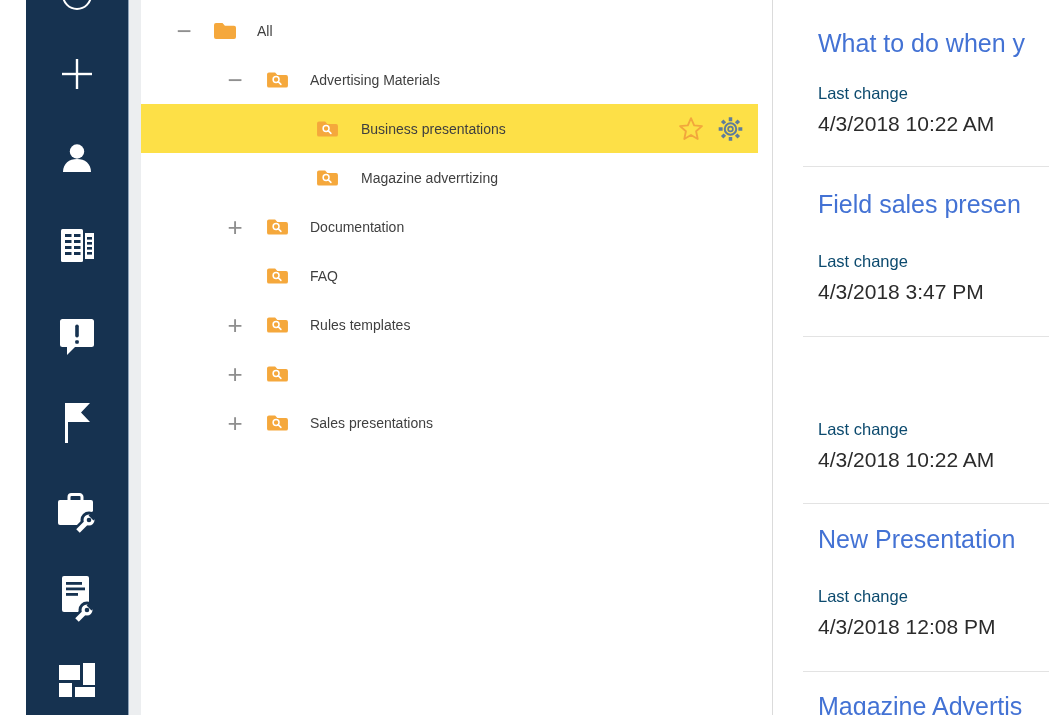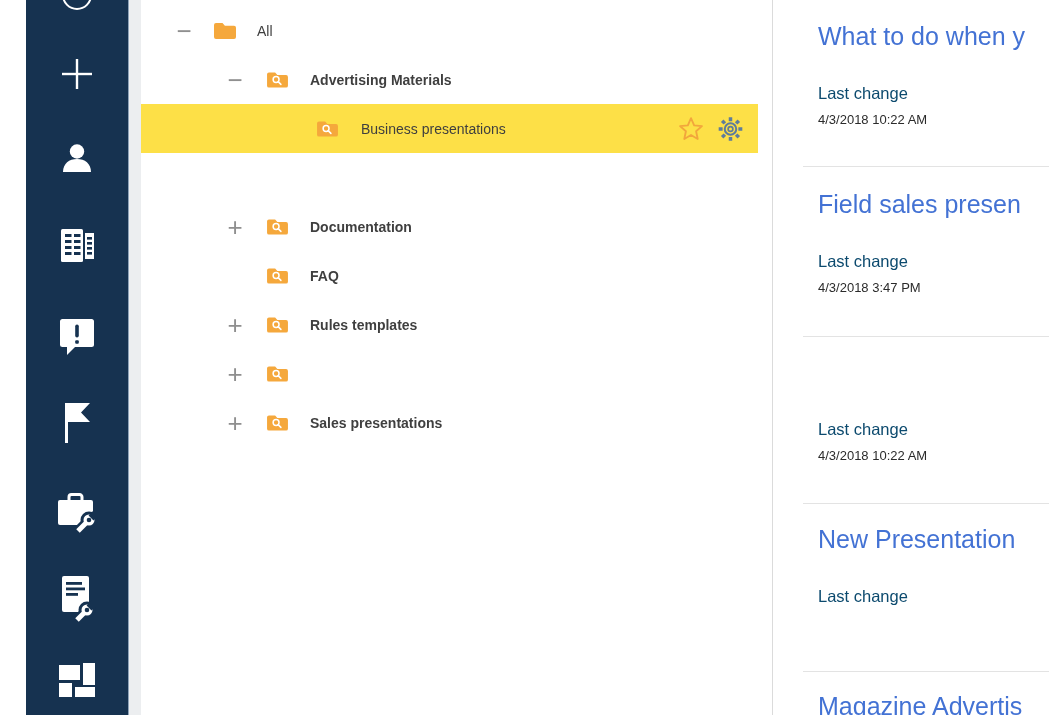--- a/index.html
+++ b/index.html
@@ -34,39 +34,39 @@
     position:absolute; top:50%; transform:translateY(-50%);
     width:22px; text-align:center; font-size:26px; font-weight:400;
     color:#8F8F8F; cursor:pointer; line-height:22px;
   }
   .folder { position:absolute; top:50%; transform:translateY(-50%); }
   .tree-label {
     position:absolute; top:50%; transform:translateY(-50%);
     font-size:14px; color:#3F3F3F; white-space:nowrap;
   }
   .lvl0 .expander{ left:32px; }  .lvl0 .folder{ left:72px; }  .lvl0 .tree-label{ left:116px; }
-  .lvl1 .expander{ left:83px; }  .lvl1 .folder{ left:125px; } .lvl1 .tree-label{ left:169px;font-weight:bold; }
+  .lvl1 .expander{ left:83px; }  .lvl1 .folder{ left:125px; } .lvl1 .tree-label{ left:169px; }
                                  .lvl2 .folder{ left:175px; } .lvl2 .tree-label{ left:220px; }
   .row-action { position:absolute; top:50%; transform:translateY(-50%); cursor:pointer; }
   .star-action { left:537px; }
   .gear-action { left:576px; }
 
   
   .panel-divider {
     position:absolute; left:772px; top:0; width:2px; height:715px; background:#DBDBDB;
   }
 
   
   .articles { position:absolute; left:773px; top:0; width:276px; height:715px; background:#fff; }
   .article-title {
     position:absolute; left:45px; font-size:25px; color:#4372D4;
     white-space:nowrap; cursor:pointer;
   }
   .meta-label { position:absolute; left:45px; font-size:16.5px; color:#0c4a6e; white-space:nowrap; }
-  .meta-value { position:absolute; left:45px; font-size:13px; color:#2B2B2B; white-space:nowrap; }
+  .meta-value { position:absolute; left:45px; font-size:21px; color:#2B2B2B; white-space:nowrap; }
   .h-divider { position:absolute; left:30px; width:246px; height:1px; background:#E3E3E3; }
 </style>
 </head>
 <body>
 
 <div class="sidebar">
 
   <div class="avatar-ring"></div>
 
   <svg class="side-icon" style="top:58px" width="32" height="32" viewBox="0 0 32 32">
@@ -191,20 +191,28 @@
         <line x1="1.5" y1="12" x2="5" y2="12"></line>
           <line x1="19" y1="12" x2="22.5" y2="12"></line>
         <line x1="4.6" y1="4.6" x2="7" y2="7"></line>
           <line x1="17" y1="17" x2="19.4" y2="19.4"></line>
         <line x1="4.6" y1="19.4" x2="7" y2="17"></line>
           <line x1="17" y1="7" x2="19.4" y2="4.6"></line>
       </g>
     </svg>
   </div>
 
+  <div class="tree-row lvl2" style="top:153px">
+    <svg class="folder" width="23" height="19" viewBox="0 0 24 20">
+      <path d="M1,4 a2,2 0 0 1 2,-2 h6.5 l2.4,2.8 H21 a2,2 0 0 1 2,2 V16 a2,2 0 0 1 -2,2 H3 a2,2 0 0 1 -2,-2 z" fill="#F5A83C"></path>
+      <circle cx="10.5" cy="9.5" r="3.1" fill="none" stroke="#fff" stroke-width="1.6"></circle>
+      <line x1="12.7" y1="11.7" x2="15.6" y2="14.6" stroke="#fff" stroke-width="1.6" stroke-linecap="round"></line>
+    </svg>
+    <span class="tree-label">Magazine adverrtizing</span>
+  </div>
 
   <div class="tree-row lvl1" style="top:202px">
     <span class="expander">+</span>
     <svg class="folder" width="23" height="19" viewBox="0 0 24 20">
       <path d="M1,4 a2,2 0 0 1 2,-2 h6.5 l2.4,2.8 H21 a2,2 0 0 1 2,2 V16 a2,2 0 0 1 -2,2 H3 a2,2 0 0 1 -2,-2 z" fill="#F5A83C"></path>
       <circle cx="10.5" cy="9.5" r="3.1" fill="none" stroke="#fff" stroke-width="1.6"></circle>
       <line x1="12.7" y1="11.7" x2="15.6" y2="14.6" stroke="#fff" stroke-width="1.6" stroke-linecap="round"></line>
     </svg>
     <span class="tree-label">Documentation</span>
   </div>
@@ -245,32 +253,33 @@
       <line x1="12.7" y1="11.7" x2="15.6" y2="14.6" stroke="#fff" stroke-width="1.6" stroke-linecap="round"></line>
     </svg>
     <span class="tree-label">Sales presentations</span>
   </div>
 </div>
 
 <div class="panel-divider"></div>
 
 <div class="articles">
 
-  <div class="article-title" style="top:22px">What to do when y</div>
+  <div class="article-title" style="top:29px">What to do when y</div>
   <div class="meta-label" style="top:84px">Last change</div>
   <div class="meta-value" style="top:112px">4/3/2018 10:22 AM</div>
   <div class="h-divider" style="top:166px"></div>
 
   <div class="article-title" style="top:190px">Field sales presen</div>
   <div class="meta-label" style="top:252px">Last change</div>
   <div class="meta-value" style="top:280px">4/3/2018 3:47 PM</div>
   <div class="h-divider" style="top:336px"></div>
 
   <div class="meta-label" style="top:420px">Last change</div>
   <div class="meta-value" style="top:448px">4/3/2018 10:22 AM</div>
   <div class="h-divider" style="top:503px"></div>
 
   <div class="article-title" style="top:525px">New Presentation</div>
   <div class="meta-label" style="top:587px">Last change</div>
+  <div class="meta-value" style="top:615px">4/3/2018 12:08 PM</div>
   <div class="h-divider" style="top:671px"></div>
 
   <div class="article-title" style="top:692px">Magazine Advertis</div>
 </div>
 
 </body></html>

